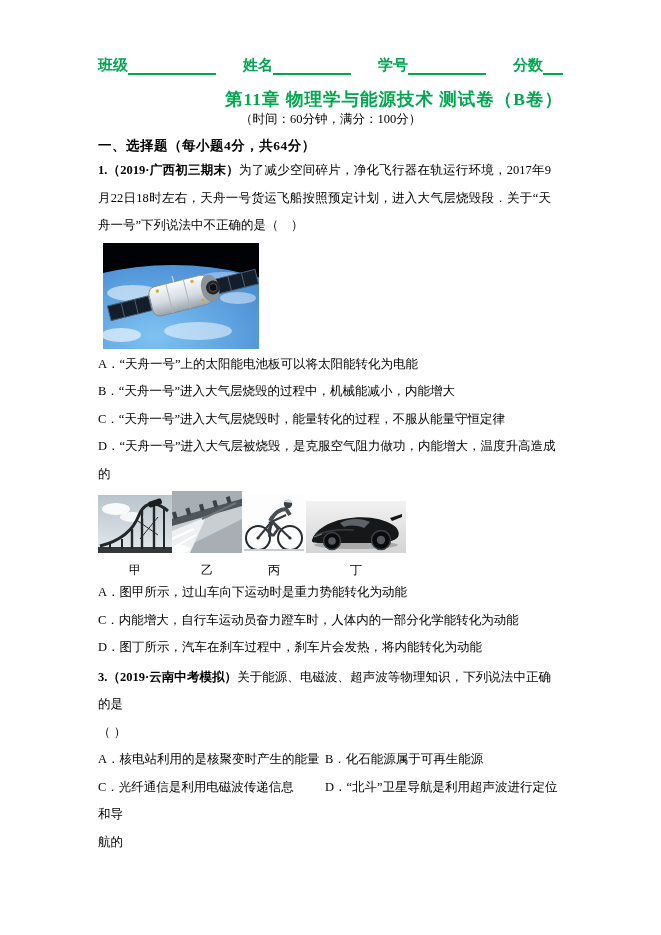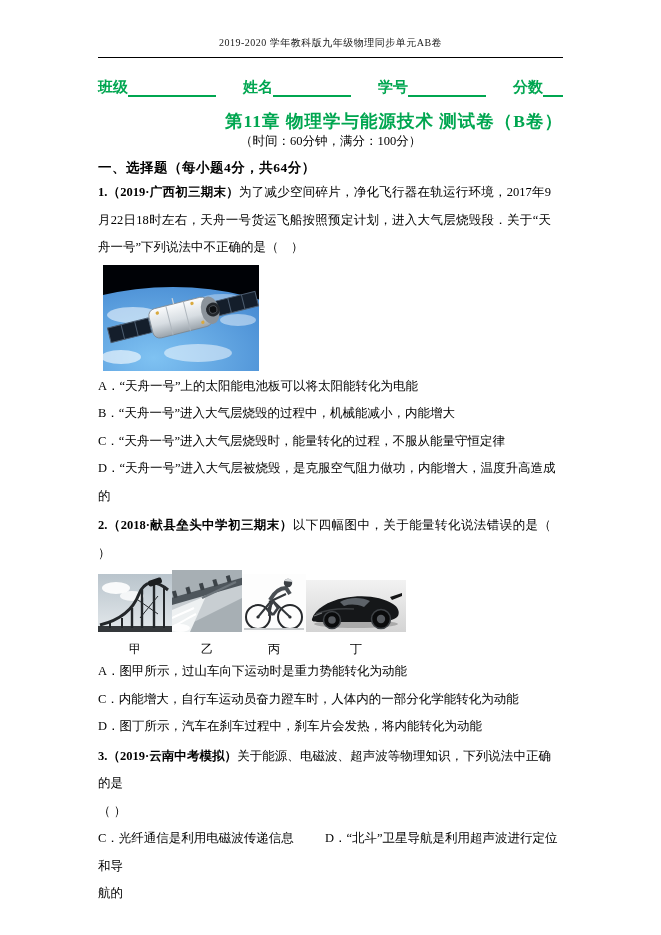--- a/index.html
+++ b/index.html
@@ -38,23 +38,20 @@
   .fig-yi{margin-right:8px;}
   .fig-bing{margin-right:4px;}
   .imgbox{display:block;}
   figcaption{font-size:12px;margin-top:5px;}
 </style>
 </head>
 <body>
 
 <div class="page">
 
-  <header class="doc-header">
-    <span>2019-2020 学年教科版九年级物理同步单元AB卷</span>
-  </header>
 
   <div class="fields">
     <span class="field"><span>班级</span><span class="blank blank-a"></span></span>
     <span class="field"><span>姓名</span><span class="blank blank-b"></span></span>
     <span class="field"><span>学号</span><span class="blank blank-c"></span></span>
     <span class="field"><span>分数</span><span class="blank blank-d"></span></span>
   </div>
 
   <h1 class="title">第11章 物理学与能源技术 测试卷（B卷）</h1>
   <div class="subtitle">（时间：60分钟，满分：100分）</div>
@@ -104,21 +101,20 @@
         <line x1="-6" y1="-15" x2="-6" y2="-21" stroke="#cfd4d9" stroke-width="1.2"></line>
       </g>
     </svg>
   </div>
 
   <p class="option">A．“天舟一号”上的太阳能电池板可以将太阳能转化为电能</p>
   <p class="option">B．“天舟一号”进入大气层烧毁的过程中，机械能减小，内能增大</p>
   <p class="option">C．“天舟一号”进入大气层烧毁时，能量转化的过程，不服从能量守恒定律</p>
   <p class="option">D．“天舟一号”进入大气层被烧毁，是克服空气阻力做功，内能增大，温度升高造成的</p>
 
-  <p class="stem"><span class="qtag">2.（2018·献县垒头中学初三期末）</span><span>以下四幅图中，关于能量转化说法错误的是（ ）</span></p>
 
   <div class="figure-row">
     <figure class="fig-jia">
       <span class="imgbox">
         <svg width="74" height="58" viewBox="0 0 74 58">
           <defs>
               <linearGradient id="skyG" x1="0" y1="0" x2="0" y2="1">
             <stop offset="0%" stop-color="#b9c4cc"></stop>
                 <stop offset="100%" stop-color="#e4e9ec"></stop>
           </linearGradient>
@@ -209,16 +205,17 @@
       <figcaption>丁</figcaption>
     </figure>
   </div>
 
   <p class="option">A．图甲所示，过山车向下运动时是重力势能转化为动能</p>
   <p class="option">C．内能增大，自行车运动员奋力蹬车时，人体内的一部分化学能转化为动能</p>
   <p class="option">D．图丁所示，汽车在刹车过程中，刹车片会发热，将内能转化为动能</p>
 
   <p class="stem"><span class="qtag">3.（2019·云南中考模拟）</span><span>关于能源、电磁波、超声波等物理知识，下列说法中正确的是</span></p>
   <p class="option">（ ）</p>
+  <p class="option"><span class="col1">A．核电站利用的是核聚变时产生的能量</span><span>B．化石能源属于可再生能源</span></p>
   <p class="option"><span class="col1">C．光纤通信是利用电磁波传递信息</span><span>D．“北斗”卫星导航是利用超声波进行定位和导</span></p>
   <p class="option">航的</p>
 
 </div>
 
 </body></html>

